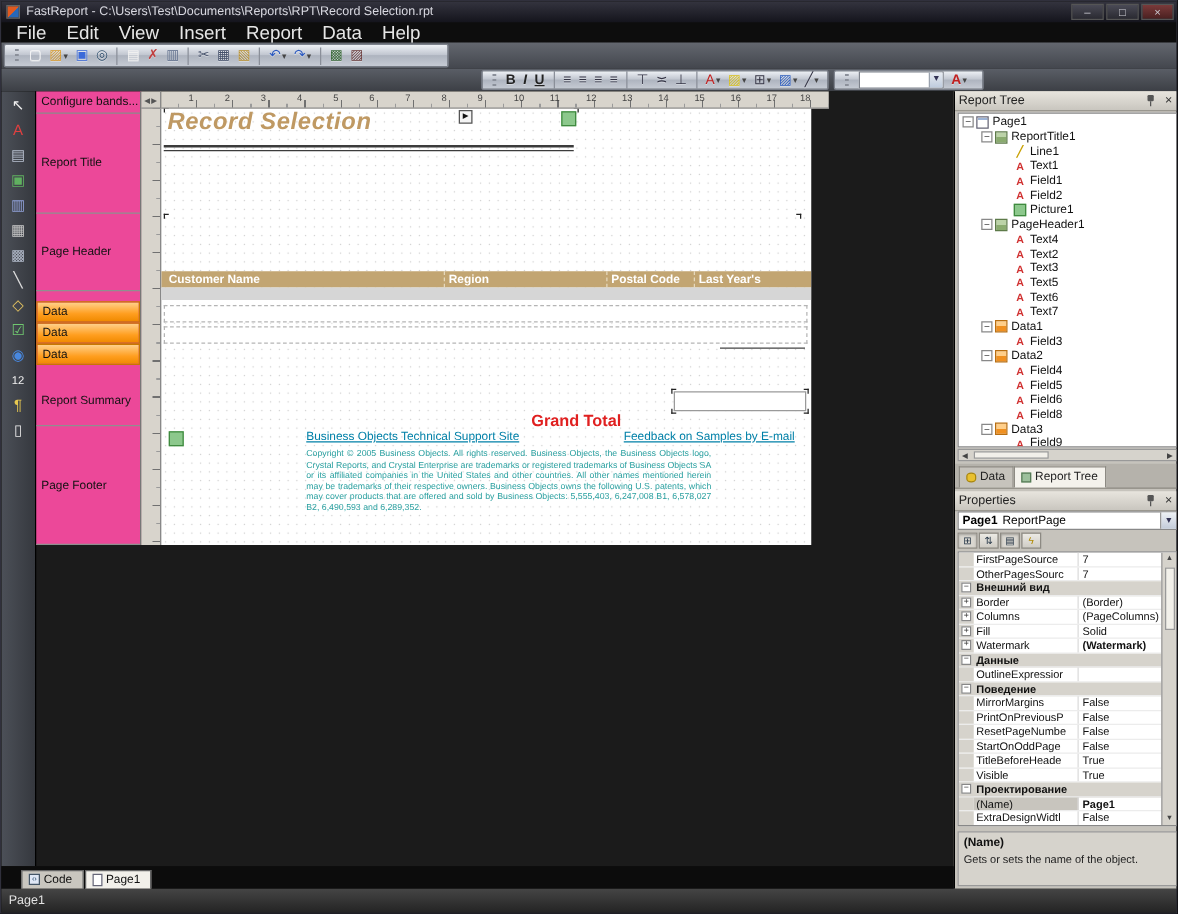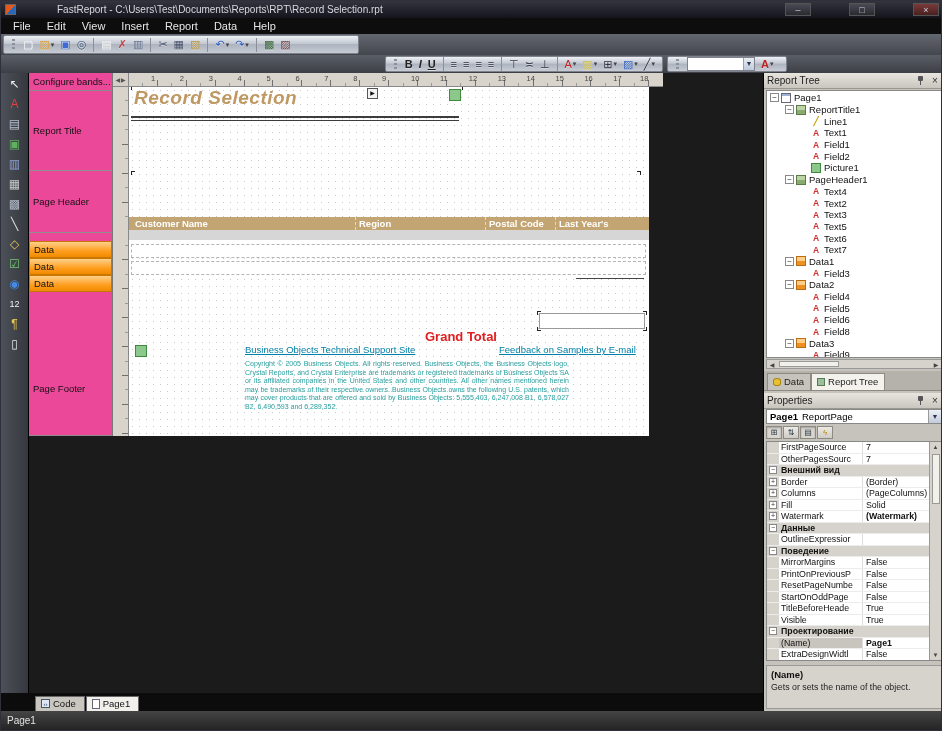--- a/index.html
+++ b/index.html
@@ -2,32 +2,32 @@
 <html><head>
 <meta charset="utf-8">
 <style>
   * { margin:0; padding:0; box-sizing:border-box; }
   html,body { width:942px; height:731px; overflow:hidden; background:#000;
     font-family:"Liberation Sans", sans-serif; }
   .window { position:relative; width:942px; height:731px; background:#101010; overflow:hidden; border:1px solid #30303c; }
 
   
   .titlebar { position:absolute; left:0; top:0; width:942px; height:17px;
-    background:linear-gradient(#34343f,#14141c); display:flex; align-items:center; padding:0 4px;gap:36px; }
+    background:linear-gradient(#34343f,#14141c); display:flex; align-items:center; padding:0 4px; }
   .app-icon { width:11px; height:11px; margin-right:5px;
     background:linear-gradient(135deg,#e05a20 0 50%,#2868b8 50% 100%); border:1px solid #666; }
   .title-text { color:#d8d8e0; font-size:10px; white-space:nowrap; flex:1; }
   .winbtn { width:26px; height:13px; margin-left:2px; color:#cfcfd6; font-size:9px; line-height:12px;
     text-align:center; background:linear-gradient(#4a4a55,#2a2a32); border:1px solid #555; }
   .winbtn.close { background:linear-gradient(#7a3a3a,#4a2020); }
 
   
   .menubar { position:absolute; left:0; top:17px; width:942px; height:16px; background:#0d0d0d;
     display:flex; align-items:center; padding-left:4px; }
-  .menu-item { color:#e6e6e6; font-size:11px; padding:1px 8px; }
+  .menu-item { color:#e6e6e6; font-size:15px; padding:1px 8px; }
 
   
   .tbrow1 { position:absolute; left:0; top:33px; width:942px; height:21px;
     background:linear-gradient(#63676f,#43464d); }
   .tbrow2 { position:absolute; left:0; top:54px; width:942px; height:18px;
     background:linear-gradient(#5a5e66,#3c3f45); }
   .dock { position:absolute; top:1px; bottom:1px; display:flex; align-items:center; padding:0 4px 0 8px;
     background:linear-gradient(#eef1f5,#c2c7d1 45%,#aeb4bf 50%,#c6cbd4); border:1px solid #7d828c; border-radius:2px; }
   .grip { width:3px; height:70%; margin-right:5px;
     background:repeating-linear-gradient(#8b909a 0 2px,transparent 2px 4px); }
@@ -166,21 +166,21 @@
   .vs-btn { height:10px; line-height:10px; }
   .vs-thumb { width:8px; height:50px; background:#f2f0ea; border:1px solid #999; margin:2px auto; }
 
   .prop-desc { position:absolute; left:2px; top:592px; width:176px; height:44px; background:#d6d3cc; border:1px solid #999;
     padding:3px 4px; }
   .prop-desc .dt { font-size:9.5px; font-weight:bold; color:#111; }
   .prop-desc .db { font-size:8.8px; color:#222; margin-top:2px; }
 
   
   .bottom-tabs { position:absolute; left:0; top:692px; width:762px; height:18px; background:#0c0c0c; display:flex;
-    align-items:flex-end; padding-left:34px; }
+    align-items:flex-end; padding-left:16px; }
   .btab { display:flex; align-items:center; gap:3px; font-size:9.5px; color:#111; padding:1px 8px 2px 5px;
     background:#c9c6bf; border:1px solid #666; border-bottom:none; margin-right:1px; }
   .btab.sel { background:#f2f0ea; }
   .code-icon { width:9px; height:9px; background:#dfe7f5; border:1px solid #456; font-size:6px; line-height:8px;
     text-align:center; color:#246; }
   .pagetab-icon { width:8px; height:10px; background:#fff; border:1px solid #667; }
 
   .statusbar { position:absolute; left:0; top:710px; width:942px; height:21px;
     background:linear-gradient(#454545,#202020); color:#e2e2e2; font-size:10px; }
   .status-text { position:absolute; left:6px; top:4px; }
@@ -396,20 +396,23 @@
           <div class="band-label">Page Header</div>
         </div>
         <div class="band band-orange" style="top: 168px; height: 17px;">
           <div class="band-label">Data</div>
         </div>
         <div class="band band-orange" style="top: 185px; height: 17px;">
           <div class="band-label">Data</div>
         </div>
         <div class="band band-orange" style="top: 202px; height: 17px;">
           <div class="band-label">Data</div>
+        </div>
+        <div class="band" style="top: 228px; height: 40px;">
+          <div class="band-label">Report Summary</div>
         </div>
         <div class="band" style="top: 268px; height: 95px;">
           <div class="band-label">Page Footer</div>
         </div>
       </div>
 
     <div class="ruler-corner">
       <span>◀</span>
         <span>▶</span>
     </div>

